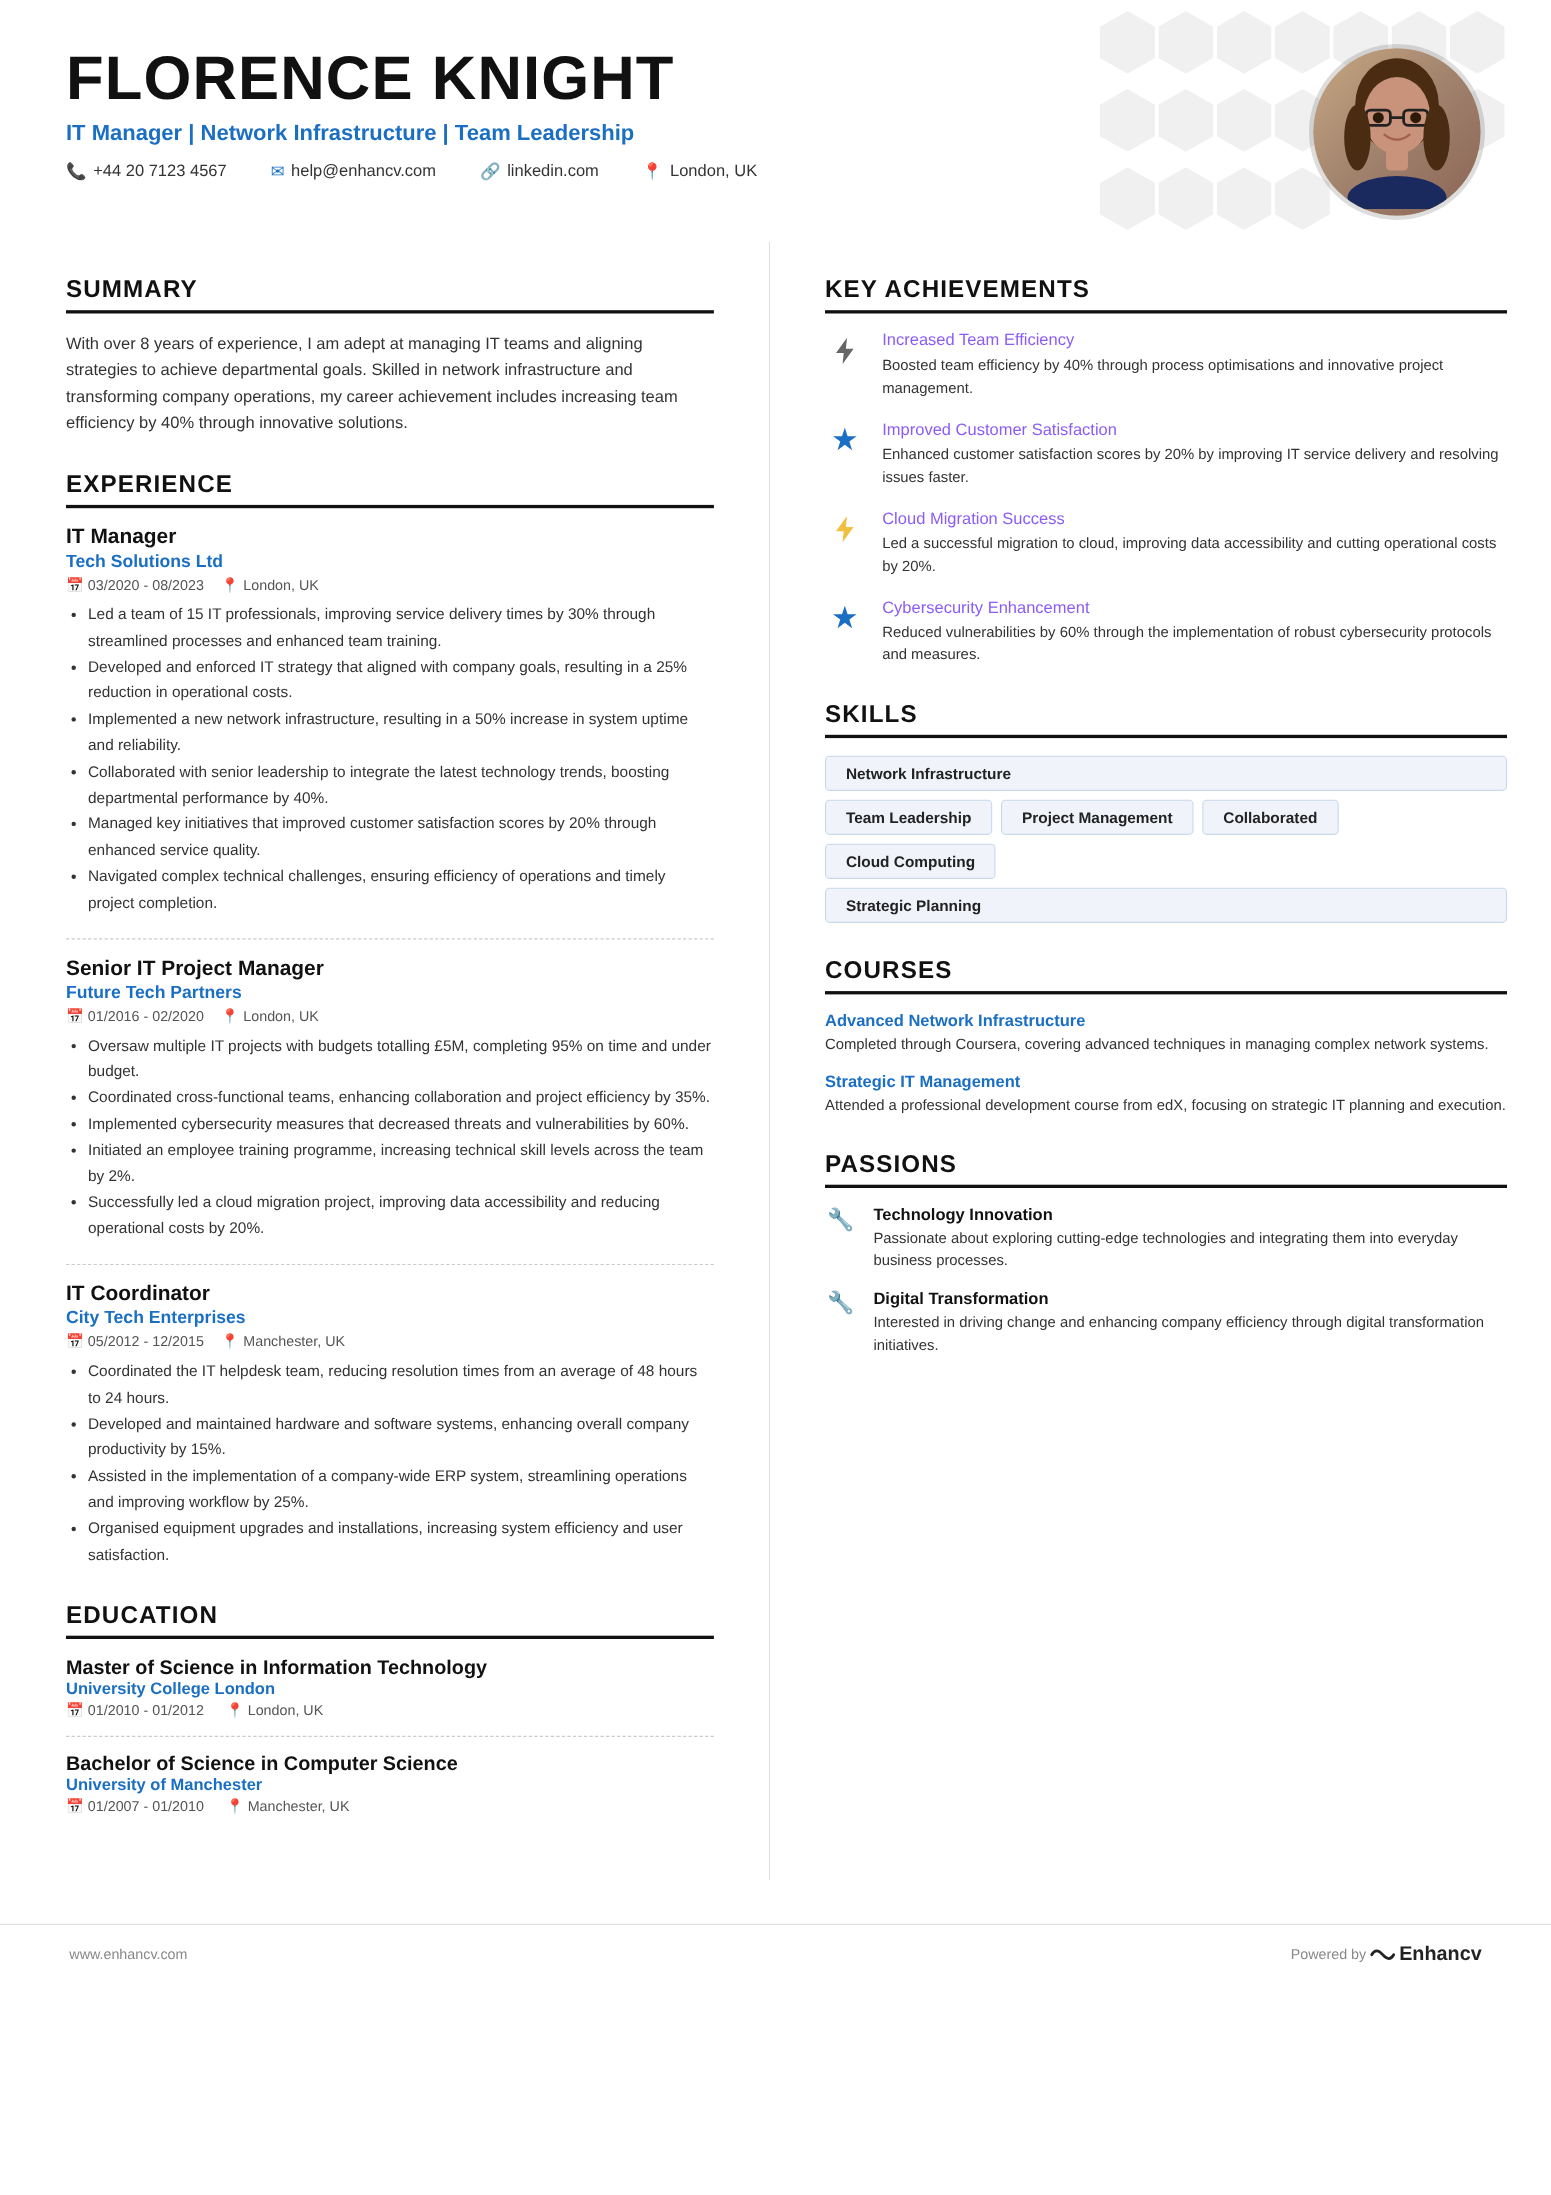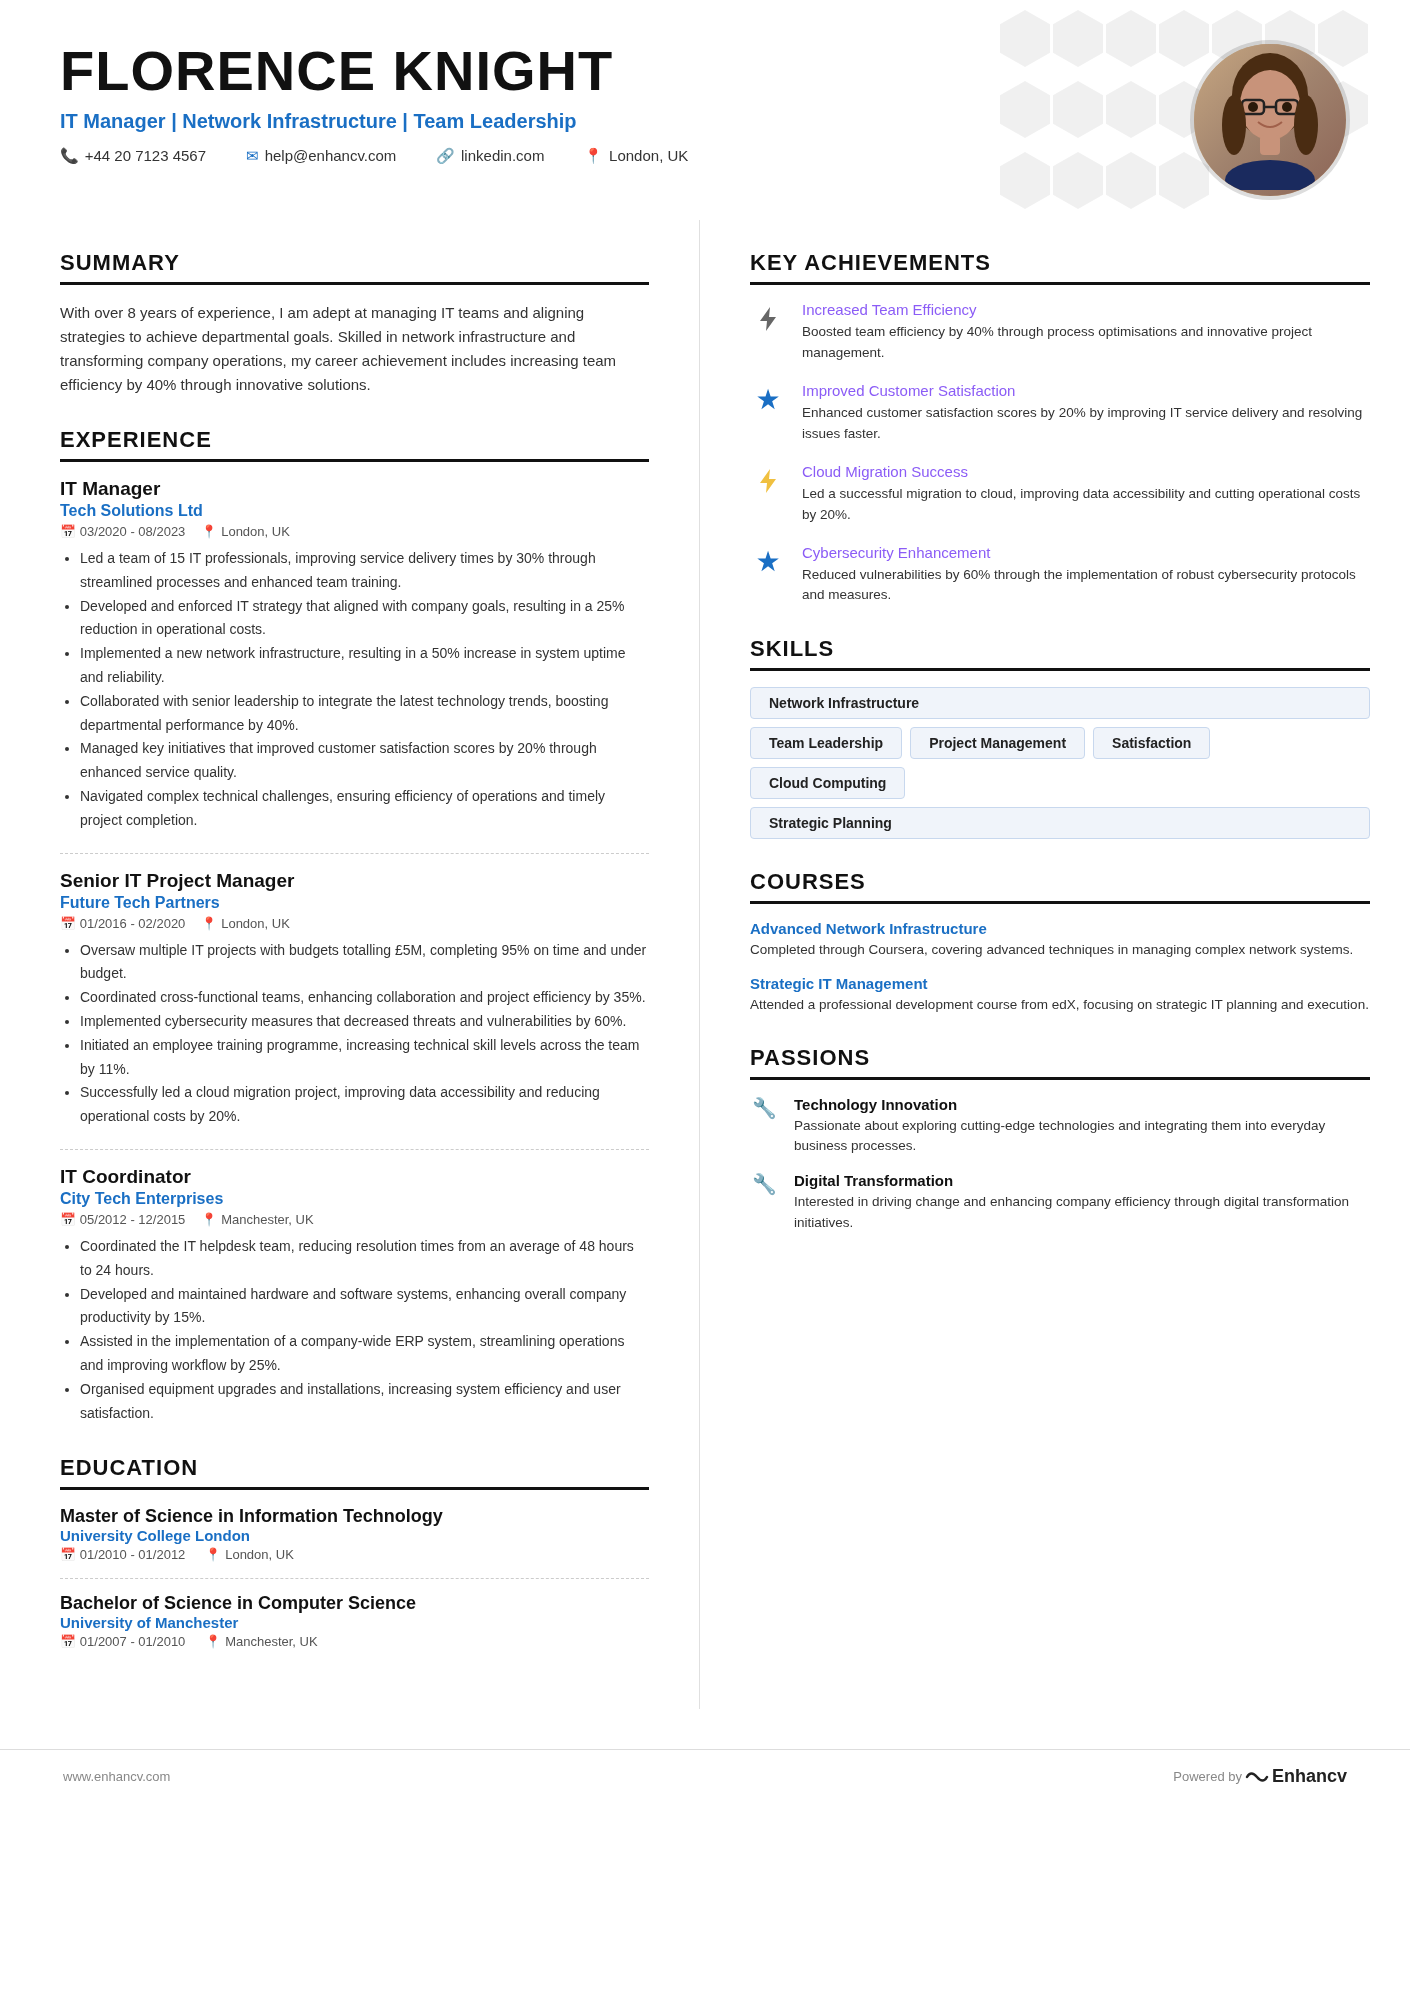--- a/index.html
+++ b/index.html
@@ -406,21 +406,21 @@
           <div class="job-title">Senior IT Project Manager</div>
           <div class="job-company">Future Tech Partners</div>
           <div class="job-meta">
             <span>📅 <span>01/2016 - 02/2020</span></span>
             <span>📍 <span>London, UK</span></span>
           </div>
           <ul class="job-bullets">
             <li>Oversaw multiple IT projects with budgets totalling £5M, completing 95% on time and under budget.</li>
             <li>Coordinated cross-functional teams, enhancing collaboration and project efficiency by 35%.</li>
             <li>Implemented cybersecurity measures that decreased threats and vulnerabilities by 60%.</li>
-            <li>Initiated an employee training programme, increasing technical skill levels across the team by 11%.</li>
+            <li>Initiated an employee training programme, increasing technical skill levels across the team by 2%.</li>
             <li>Successfully led a cloud migration project, improving data accessibility and reducing operational costs by 20%.</li>
           </ul>
         </div>
         <hr class="job-divider">
 
         <div class="job">
           <div class="job-title">IT Coordinator</div>
           <div class="job-company">City Tech Enterprises</div>
           <div class="job-meta">
             <span>📅 <span>05/2012 - 12/2015</span></span>
@@ -504,21 +504,21 @@
           </div>
         </div>
       </div>
 
       <div class="section">
         <div class="section-title">SKILLS</div>
         <div class="skills-grid">
           <div class="skill-badge skill-full">Network Infrastructure</div>
           <div class="skill-badge">Team Leadership</div>
           <div class="skill-badge">Project Management</div>
-          <div class="skill-badge">Satisfaction</div>
+          <div class="skill-badge">Collaborated</div>
           <div class="skill-badge">Cloud Computing</div>
           <div class="skill-badge skill-full">Strategic Planning</div>
         </div>
       </div>
 
       <div class="section">
         <div class="section-title">COURSES</div>
         <div class="course">
           <div class="course-title">Advanced Network Infrastructure</div>
           <div class="course-text">Completed through Coursera, covering advanced techniques in managing complex network systems.</div>

